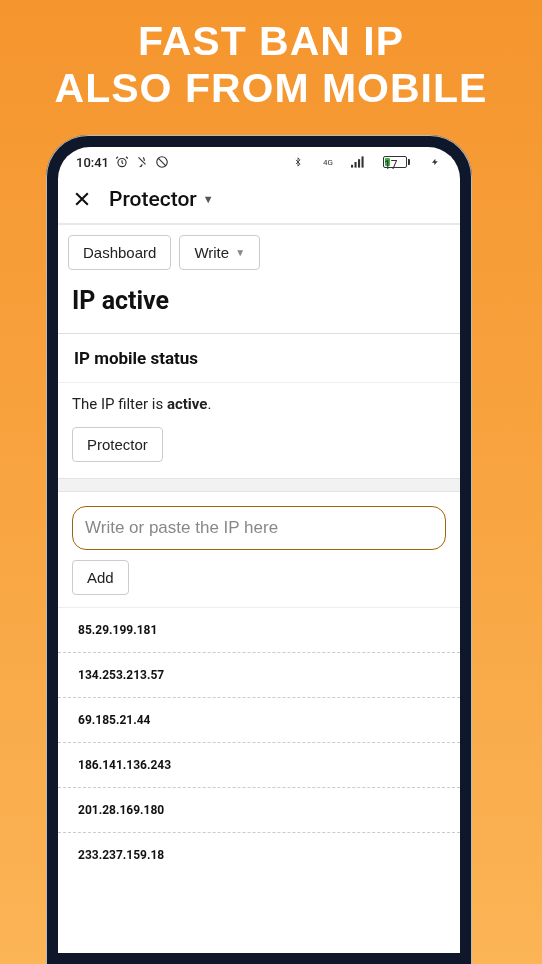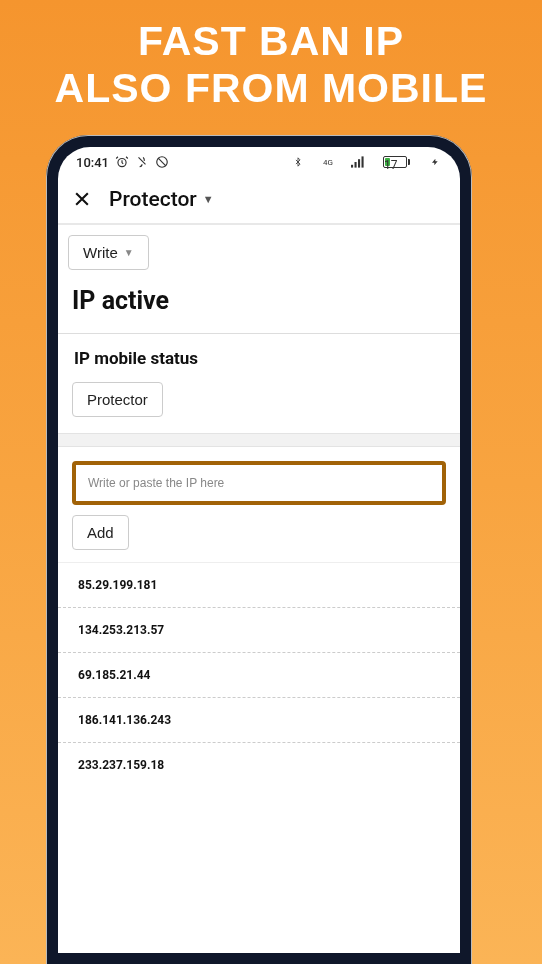--- a/index.html
+++ b/index.html
@@ -81,21 +81,21 @@
   .caret-sm { font-size:10px; color:#888;}
   .page-title { font-size: 25px; font-weight:700; padding: 6px 14px 18px 14px; color:#111;}
   .section-divider { height:1px; background:#ddd; }
   .section-title { font-size:17px; font-weight:700; padding: 14px 16px 14px 16px; color:#111;}
   .status-row { padding: 12px 14px 14px 14px; font-size:15px; color:#222; border-top:1px solid #eee;}
   .status-row strong { font-weight:700;}
   .deactivate-wrap { padding: 0 14px 16px 14px; }
   .gray-gap { height: 14px; background:#f2f2f2; border-top:1px solid #e3e3e3; border-bottom:1px solid #e3e3e3;}
   .input-wrap { padding: 14px 14px 10px 14px; }
   .ip-input {
-    width:100%; border:4px solid #a16207; border-radius:4px; padding:11px 12px; font-size:12px;
+    width:100%; border:1px solid #a16207; border-radius:14px; padding:11px 12px; font-size:17px;
     color:#222; outline:none;
   }
   .ip-input::placeholder { color:#888; }
   .add-wrap { padding: 0 14px 12px 14px; }
   .ip-list { border-top:1px solid #eee; }
   .ip-item {
     padding: 15px 20px; font-size:12px; font-weight:700; color:#111;
     border-bottom:1px dashed #ccc;
   }
   .ip-item:last-child { border-bottom:none; }
@@ -173,30 +173,36 @@
       <div class="app-title-wrap">
         <span class="app-title">Protector</span>
         <span class="dropdown-caret">▼</span>
       </div>
     </div>
 
     <div class="content">
 
       <div class="nav-buttons">
         <button class="btn">
+          <span>Dashboard</span>
+        </button>
+        <button class="btn">
           <span>Write</span>
           <span class="caret-sm">▼</span>
         </button>
       </div>
 
       <div class="page-title">IP active</div>
 
       <div class="section-divider"></div>
       <div class="section-title">IP mobile status</div>
 
+      <div class="status-row">
+        <span>The IP filter is </span><strong>active</strong><span>.</span>
+      </div>
 
       <div class="deactivate-wrap">
         <button class="btn">
           <span>Protector</span>
         </button>
       </div>
 
       <div class="gray-gap"></div>
 
       <div class="input-wrap">
@@ -206,18 +212,19 @@
         <button class="btn">
           <span>Add</span>
         </button>
       </div>
 
       <div class="ip-list" id="ip-list">
           <div class="ip-item">85.29.199.181</div>
           <div class="ip-item">134.253.213.57</div>
           <div class="ip-item">69.185.21.44</div>
           <div class="ip-item">186.141.136.243</div>
+          <div class="ip-item">201.28.169.180</div>
           <div class="ip-item">233.237.159.18</div>
         </div>
 
     </div>
   </div>
 </div>
 
 </body></html>

